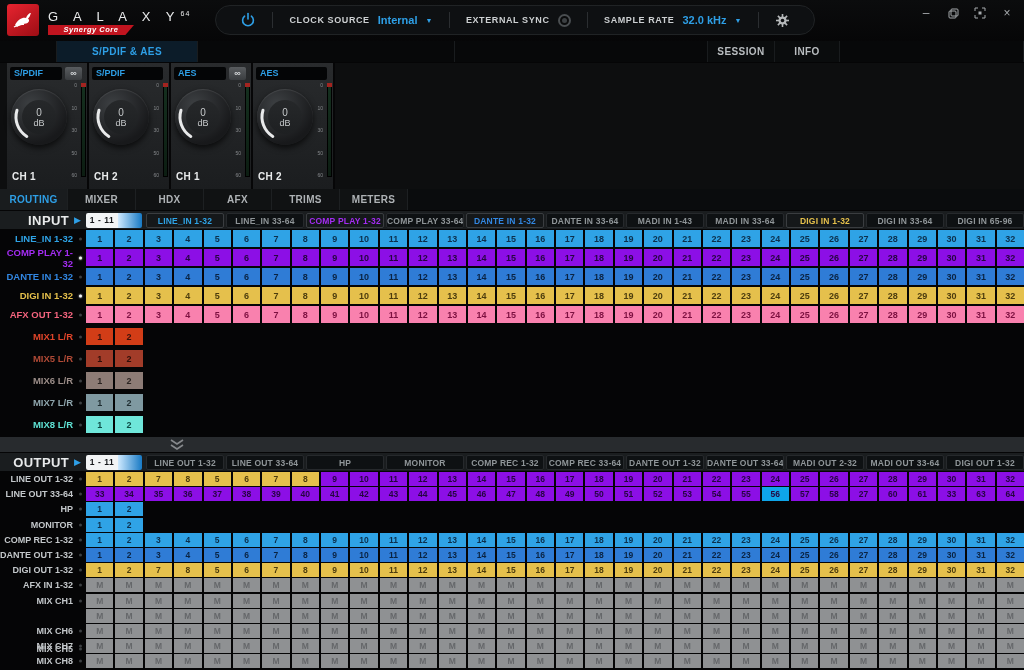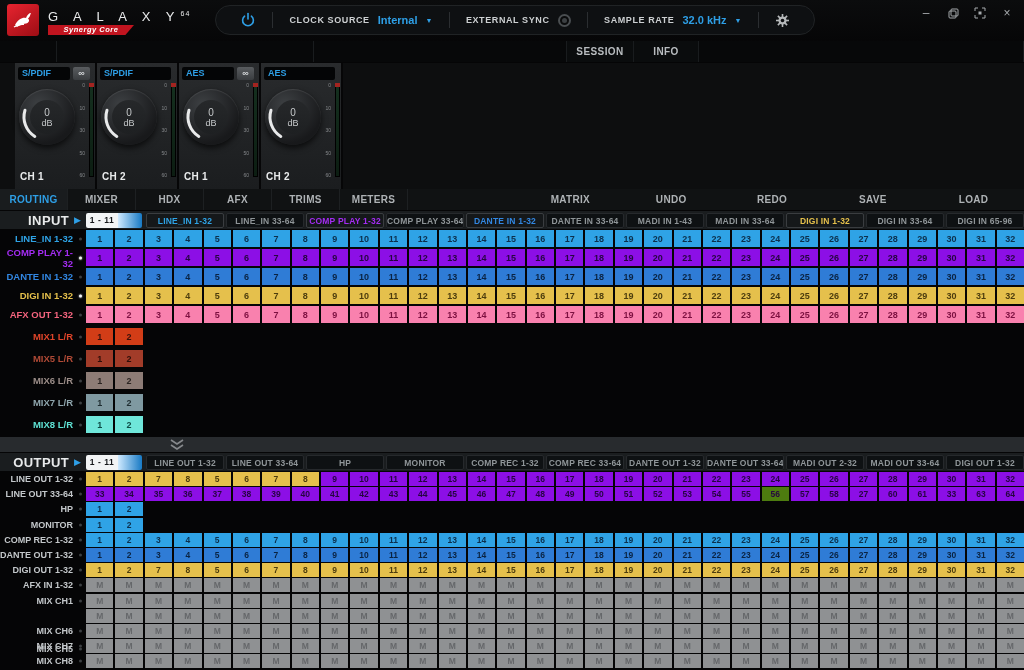--- a/index.html
+++ b/index.html
@@ -29,21 +29,21 @@
   .win-btn { color:#a6aaad; font-size:12px; width:14px; height:14px; display:flex; align-items:center; justify-content:center; cursor:default; }
 
   
   .tabrow { position:absolute; left:0; top:41px; width:1024px; height:21px; display:flex; background:#030304; }
   .tabseg { height:100%; background:#0a0c0d; border-right:1px solid #191c1e; display:flex; align-items:center; justify-content:center; color:#b9bdc0; font-size:10px; font-weight:bold; letter-spacing:.4px; }
   .tabseg.empty { background:#070809; }
   .tabseg.active { background:#0c1c29; color:#2e9fe6; }
 
   
   .deck { position:absolute; left:0; top:63px; width:1024px; height:126px; background:#0d0e0f; }
-  .strips { position:absolute; left:15px; top:0; height:126px; display:flex; }
+  .strips { position:absolute; left:7px; top:0; height:126px; display:flex; }
   .strip { position:relative; width:82px; height:126px; background:linear-gradient(#292b2d,#1b1d1f); border-right:2px solid #060607; }
   .strip-name { position:absolute; left:3px; top:4px; width:71px; height:13px; background:#040506; border-radius:2px; color:#2e9fe6; font-size:9px; font-weight:bold; line-height:13px; padding-left:4px; }
   .strip-name.narrow { width:52px; }
   .link-btn { position:absolute; left:58px; top:4px; width:17px; height:13px; border-radius:2px; background:linear-gradient(#595c5f,#3a3d40); color:#d9dcde; font-size:9px; font-weight:bold; display:flex; align-items:center; justify-content:center; line-height:1; }
   .knob { position:absolute; left:4px; top:26px; width:56px; height:56px; border-radius:50%; background:radial-gradient(circle at 35% 28%,#3d4043,#18191b 72%); box-shadow:0 3px 6px rgba(0,0,0,.7), inset 0 1px 1px rgba(255,255,255,.10); }
   .knob-inner { position:absolute; left:11px; top:11px; width:34px; height:34px; border-radius:50%; background:linear-gradient(#26282a,#1e2022); display:flex; flex-direction:column; align-items:center; justify-content:center; color:#c6c9cb; }
   .knob-val { font-size:10px; line-height:11px; }
   .knob-unit { font-size:9px; line-height:10px; }
   .knob svg.arc { position:absolute; left:0; top:0; }
   .meter { position:absolute; left:60px; top:20px; width:20px; height:94px; }
@@ -164,20 +164,21 @@
           <path d="M1 4 V1 H4 M8 1 H11 V4 M11 8 V11 H8 M4 11 H1 V8"></path>
             <rect x="4.5" y="4.5" width="3" height="3" fill="#a6aaad" stroke="none"></rect>
         </svg>
       </span>
       <span class="win-btn">×</span>
     </div>
   </div>
 
   <div class="tabrow">
     <div class="tabseg empty" style="width:57px"></div>
+    <div class="tabseg active" style="width:141px">S/PDIF &amp; AES</div>
     <div class="tabseg empty" style="width:257px"></div>
     <div class="tabseg empty" style="width:253px"></div>
     <div class="tabseg" style="width:67px">SESSION</div>
     <div class="tabseg" style="width:65px">INFO</div>
     <div class="tabseg empty" style="flex:1"></div>
   </div>
 
   <div class="deck">
     <div class="strips" id="strips">
         <div class="strip">
@@ -285,27 +286,20 @@
       </div>
   </div>
 
   <div class="toolbar" id="toolbar">
       <div class="tb-tab active">ROUTING</div>
       <div class="tb-tab">MIXER</div>
       <div class="tb-tab">HDX</div>
       <div class="tb-tab">AFX</div>
       <div class="tb-tab">TRIMS</div>
       <div class="tb-tab">METERS</div>
-      <div class="tb-actions">
-        <div class="tb-action">MATRIX</div>
-        <div class="tb-action">UNDO</div>
-        <div class="tb-action">REDO</div>
-        <div class="tb-action">SAVE</div>
-        <div class="tb-action">LOAD</div>
-      </div>
     </div>
 
   <div class="mx-header in">
     <div class="mx-title-zone">
       <span class="mx-title">INPUT</span>
       <span class="mx-arrow">▶</span>
       <span class="mx-range">
           <b>1 - 11</b>
           <i></i>
         </span>
@@ -636,21 +630,21 @@
           <div class="mx-cell" style="background: rgb(140, 15, 230); color: rgb(37, 6, 64);">46</div>
           <div class="mx-cell" style="background: rgb(140, 15, 230); color: rgb(37, 6, 64);">47</div>
           <div class="mx-cell" style="background: rgb(140, 15, 230); color: rgb(37, 6, 64);">48</div>
           <div class="mx-cell" style="background: rgb(140, 15, 230); color: rgb(37, 6, 64);">49</div>
           <div class="mx-cell" style="background: rgb(140, 15, 230); color: rgb(37, 6, 64);">50</div>
           <div class="mx-cell" style="background: rgb(140, 15, 230); color: rgb(37, 6, 64); text-align: right;">51</div>
           <div class="mx-cell" style="background: rgb(140, 15, 230); color: rgb(37, 6, 64);">52</div>
           <div class="mx-cell" style="background: rgb(140, 15, 230); color: rgb(37, 6, 64);">53</div>
           <div class="mx-cell" style="background: rgb(140, 15, 230); color: rgb(37, 6, 64);">54</div>
           <div class="mx-cell" style="background: rgb(140, 15, 230); color: rgb(37, 6, 64);">55</div>
-          <div class="mx-cell" style="background: #4d7c0f; color: rgb(37, 6, 64);">56</div>
+          <div class="mx-cell" style="background: #0ea5e9; color: rgb(37, 6, 64);">56</div>
           <div class="mx-cell" style="background: rgb(140, 15, 230); color: rgb(37, 6, 64);">57</div>
           <div class="mx-cell" style="background: rgb(140, 15, 230); color: rgb(37, 6, 64);">58</div>
           <div class="mx-cell" style="background: rgb(140, 15, 230); color: rgb(37, 6, 64);">27</div>
           <div class="mx-cell" style="background: rgb(140, 15, 230); color: rgb(37, 6, 64);">60</div>
           <div class="mx-cell" style="background: rgb(140, 15, 230); color: rgb(37, 6, 64);">61</div>
           <div class="mx-cell" style="background: rgb(140, 15, 230); color: rgb(37, 6, 64);">33</div>
           <div class="mx-cell" style="background: rgb(140, 15, 230); color: rgb(37, 6, 64);">63</div>
           <div class="mx-cell" style="background: rgb(140, 15, 230); color: rgb(37, 6, 64);">64</div>
         </div>
       </div>

